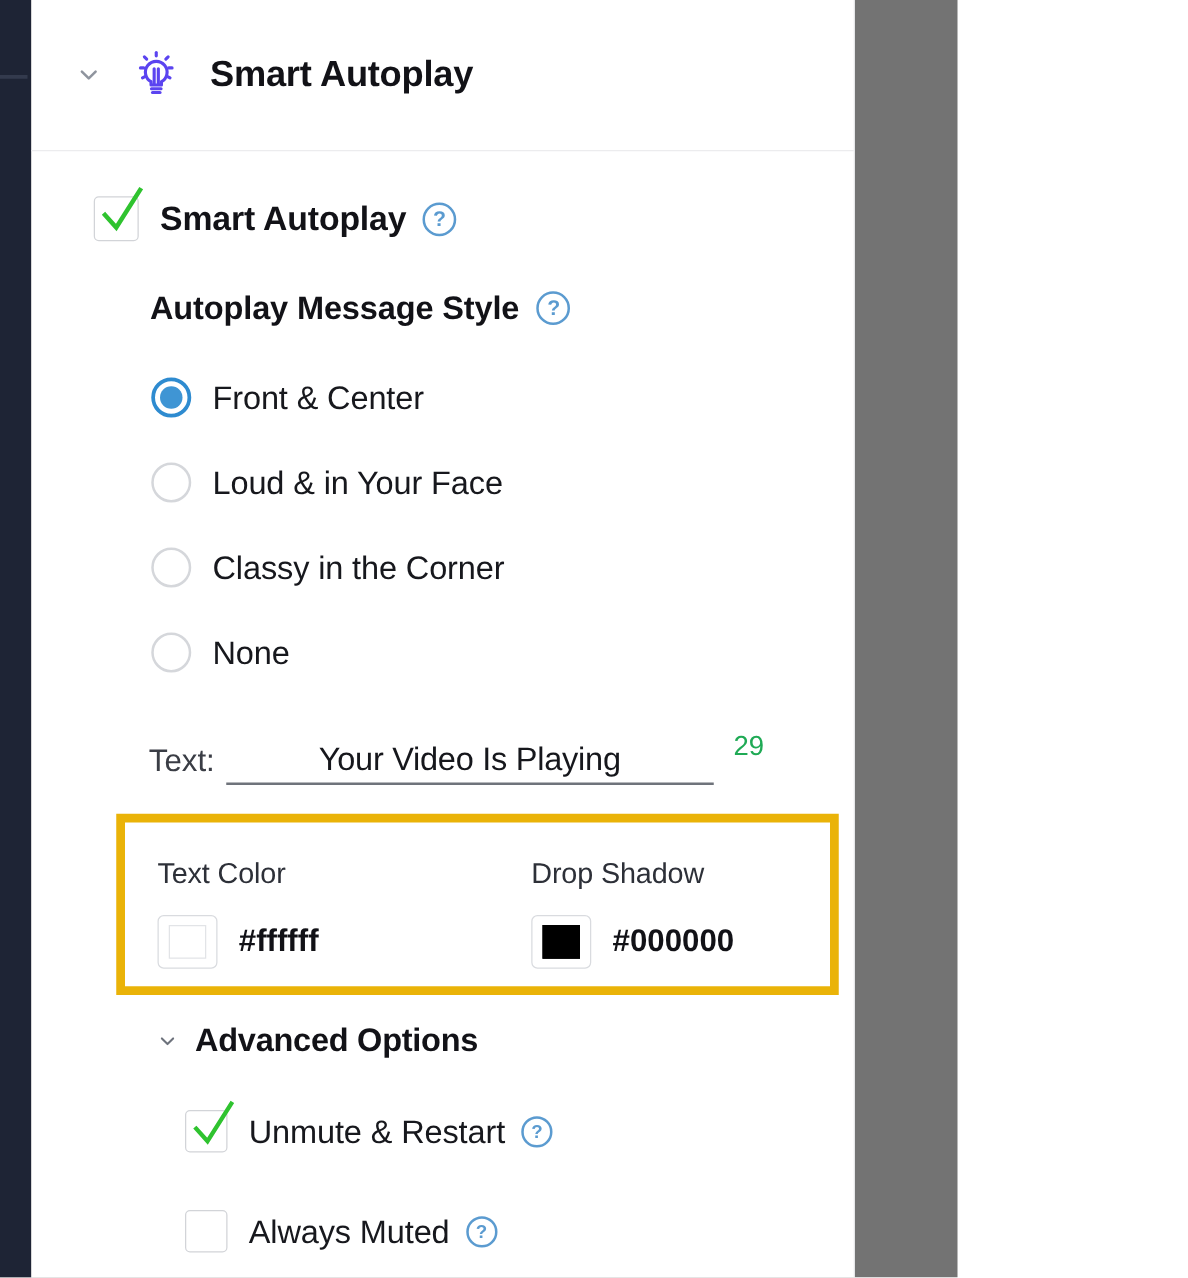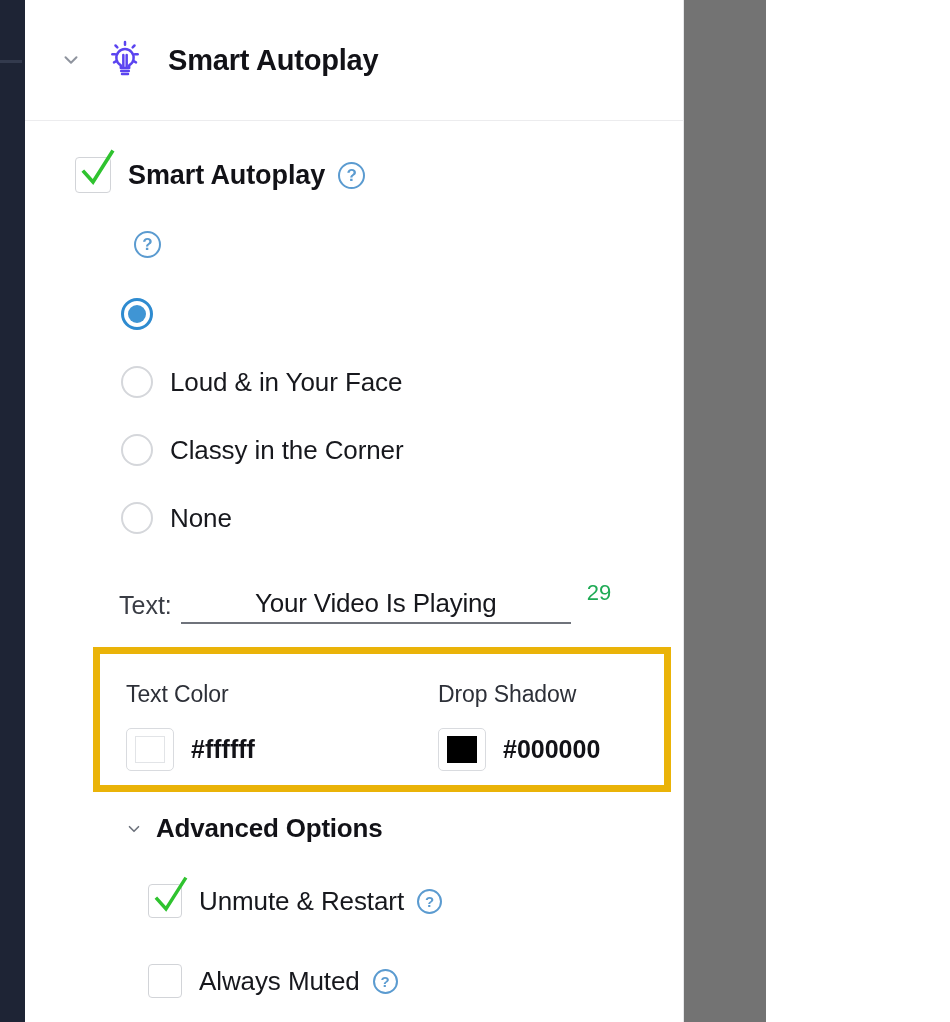--- a/index.html
+++ b/index.html
@@ -222,21 +222,21 @@
     width: 578px;
     height: 145px;
     border: 7px solid #eab308;
     background: #ffffff;
   }
   .color-col {
     position: absolute;
     top: 27px;
   }
   .color-col.c1 { left: 26px; }
-  .color-col.c2 { left: 338px; }
+  .color-col.c2 { left: 325px; }
   .color-col .col-label {
     font-size: 23px;
     color: #2d3038;
     letter-spacing: -0.1px;
   }
   .color-pick {
     display: flex;
     align-items: center;
     margin-top: 20px;
   }
@@ -342,27 +342,29 @@
         <div class="cbox">
           <svg class="tick" viewBox="0 0 48 48" fill="none" stroke="#2fc32f" stroke-width="3.6" stroke-linecap="square" stroke-linejoin="miter">
             <polyline points="10 28 19 38 38 8"></polyline>
           </svg>
         </div>
         <div class="label">Smart Autoplay</div>
         <div class="help-icon">?</div>
       </div>
 
       <div class="subheading">
+        <div class="label">Autoplay Message Style</div>
         <div class="help-icon">?</div>
       </div>
 
       <div class="radio-group">
 
         <div class="radio-row">
           <div class="radio checked"></div>
+          <div class="label">Front &amp; Center</div>
         </div>
 
         <div class="radio-row">
           <div class="radio"></div>
           <div class="label">Loud &amp; in Your Face</div>
         </div>
 
         <div class="radio-row">
           <div class="radio"></div>
           <div class="label">Classy in the Corner</div>

